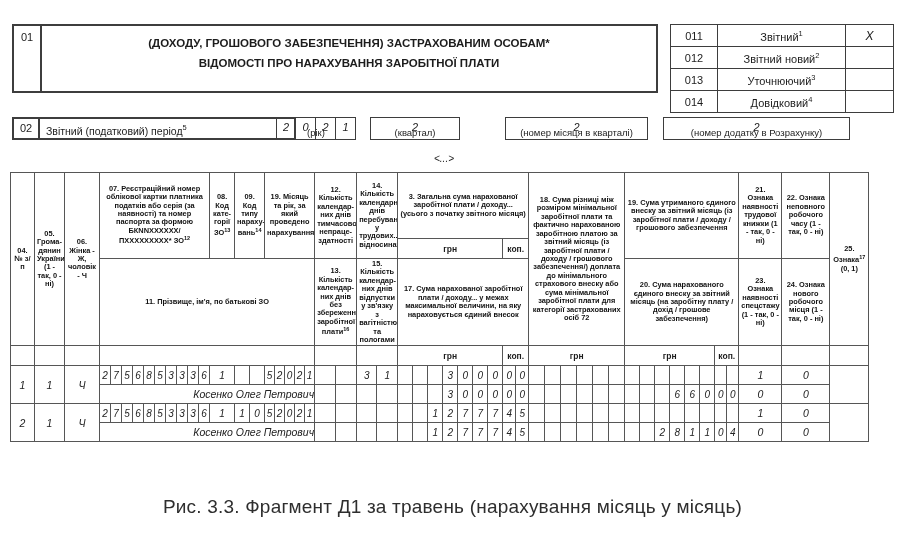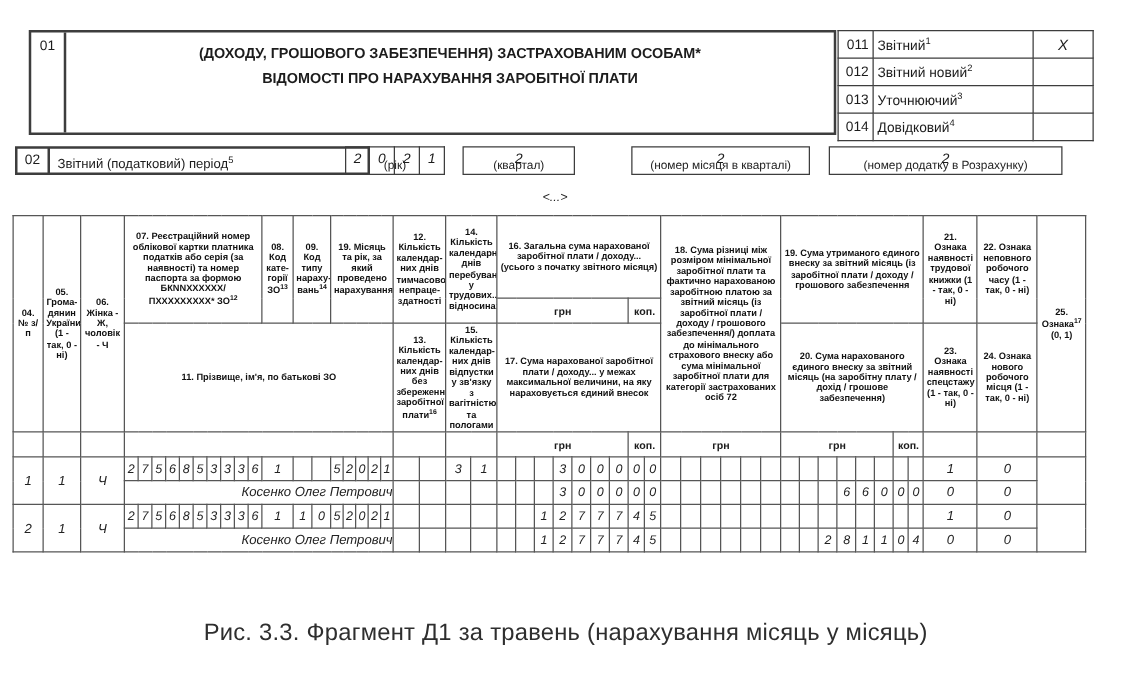--- a/index.html
+++ b/index.html
@@ -1,32 +1,32 @@
 <!DOCTYPE html>
 <html><head>
 <meta charset="utf-8">
 <style>
   * { box-sizing: border-box; margin: 0; padding: 0; }
   html,body { background:#ffffff; }
   .page { position: relative; width: 905px; height: 539px; background:#fff;
           font-family: "Liberation Sans", sans-serif; color:#1c1c1c; }
 
   
-  .b01 { position:absolute; left:23px; top:24px; width:646px; height:84px;
+  .b01 { position:absolute; left:12px; top:24px; width:646px; height:69px;
          border:2px solid #3d3d3d; display:flex; }
   .b01-code { width:28px; border-right:2px solid #3d3d3d; text-align:center;
               padding-top:5px; font-size:11px; }
   .b01-title { flex:1; text-align:center; padding-top:7px; font-weight:bold;
                font-size:11.5px; line-height:1.75; }
 
   
   .b011 { position:absolute; left:670px; top:24px; border-collapse:collapse; }
   .b011 td { border:1.5px solid #3d3d3d; height:22px; font-size:11px; padding:0 3px; }
-  .b011 td.code { width:28px; text-align:right; }
-  .b011 td.lbl  { width:128px; text-align:left; }
+  .b011 td.code { width:47px; text-align:center; }
+  .b011 td.lbl  { width:128px; text-align:center; }
   .b011 td.mark { width:48px; text-align:center; font-style:italic; font-size:12px; }
   .b011 sup, .b02 sup { font-size:7.5px; }
 
   
   .b02 { position:absolute; left:12px; top:117px; height:23px; display:flex; }
   .b02-code { width:28px; border:2px solid #3d3d3d; text-align:center;
               font-size:11px; padding-top:3px; }
   .b02-label { width:256px; border:2px solid #3d3d3d; border-left:none;
                font-size:10.5px; padding:4px 4px 0 6px; white-space:nowrap; }
   .combrow { position:absolute; top:117px; display:flex; }
@@ -181,21 +181,21 @@
       <tr class="h1a">
         <td class="hc" rowspan="3"><span>04. № з/п</span></td>
         <td class="hc" rowspan="3"><span>05. Грома-дянин України (1 - так, 0 - ні)</span></td>
         <td class="hc" rowspan="3"><span>06. Жінка - Ж, чоловік - Ч</span></td>
         <td class="hc" rowspan="2" colspan="10"><span>07. Реєстраційний номер облікової картки платника податків або серія (за наявності) та номер паспорта за формою БКNNХХХХХХ/ ПХХХХХХХХХ* ЗО</span><sup>12</sup></td>
         <td class="hc" rowspan="2"><span>08. Код кате-горії ЗО</span><sup>13</sup></td>
         <td class="hc" rowspan="2" colspan="2"><span>09. Код типу нараху-вань</span><sup>14</sup></td>
         <td class="hc" rowspan="2" colspan="5"><span>19. Місяць та рік, за який проведено нарахування</span><sup>15</sup></td>
         <td class="hc" rowspan="2" colspan="2"><span>12. Кількість календар-них днів тимчасової непраце-здатності</span></td>
         <td class="hc" rowspan="2" colspan="2"><span>14. Кількість календарних днів перебування у трудових... відносинах...</span></td>
-        <td class="hc" colspan="9"><span>16. Загальна сума нарахованої заробітної плати / доходу... (усього з початку звітного місяця)</span></td>
+        <td class="hc" colspan="9"><span>3. Загальна сума нарахованої заробітної плати / доходу... (усього з початку звітного місяця)</span></td>
         <td class="hc" rowspan="3" colspan="6"><span>18. Сума різниці між розміром мінімальної заробітної плати та фактично нарахованою заробітною платою за звітний місяць (із заробітної плати / доходу / грошового забезпечення/) доплата до мінімального страхового внеску або сума мінімальної заробітної плати для категорії застрахованих осіб 72</span></td>
         <td class="hc" rowspan="2" colspan="8"><span>19. Сума утриманого єдиного внеску за звітний місяць (із заробітної плати / доходу / грошового забезпечення</span></td>
         <td class="hc" rowspan="2"><span>21. Ознака наявності трудової книжки (1 - так, 0 - ні)</span></td>
         <td class="hc" rowspan="2"><span>22. Ознака неповного робочого часу (1 - так, 0 - ні)</span></td>
         <td class="hc" rowspan="3"><span>25. Ознака</span><sup>17</sup><span class="blk">(0, 1)</span></td>
       </tr>
       <tr class="h1b">
         <td class="unit" colspan="7">грн</td>
         <td class="unit" colspan="2">коп.</td>
       </tr>

